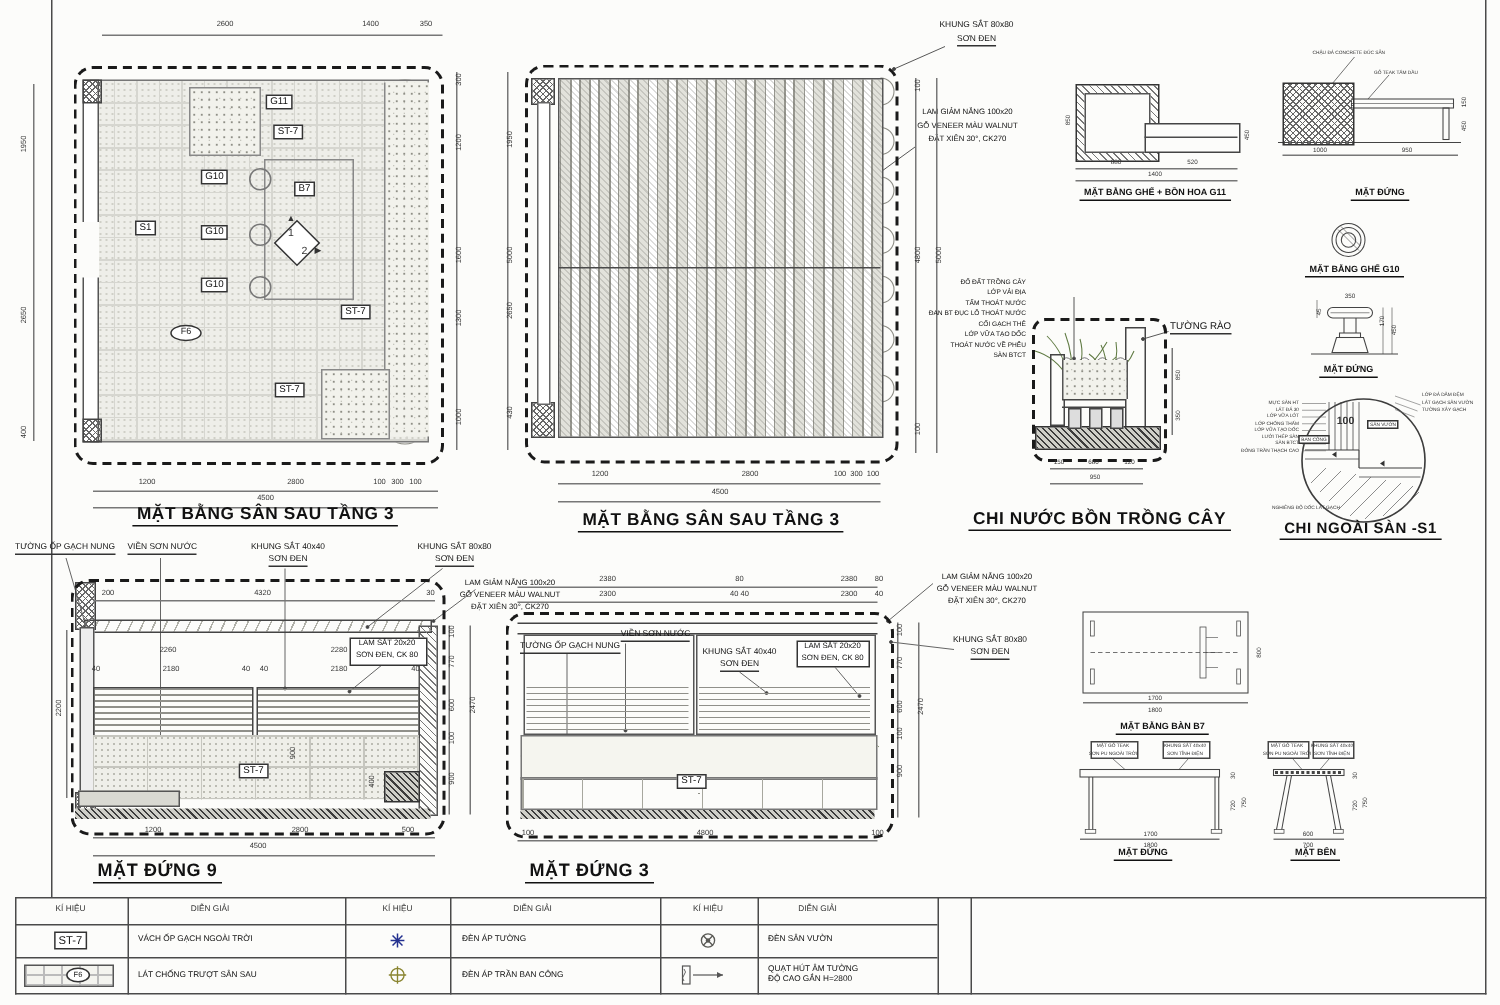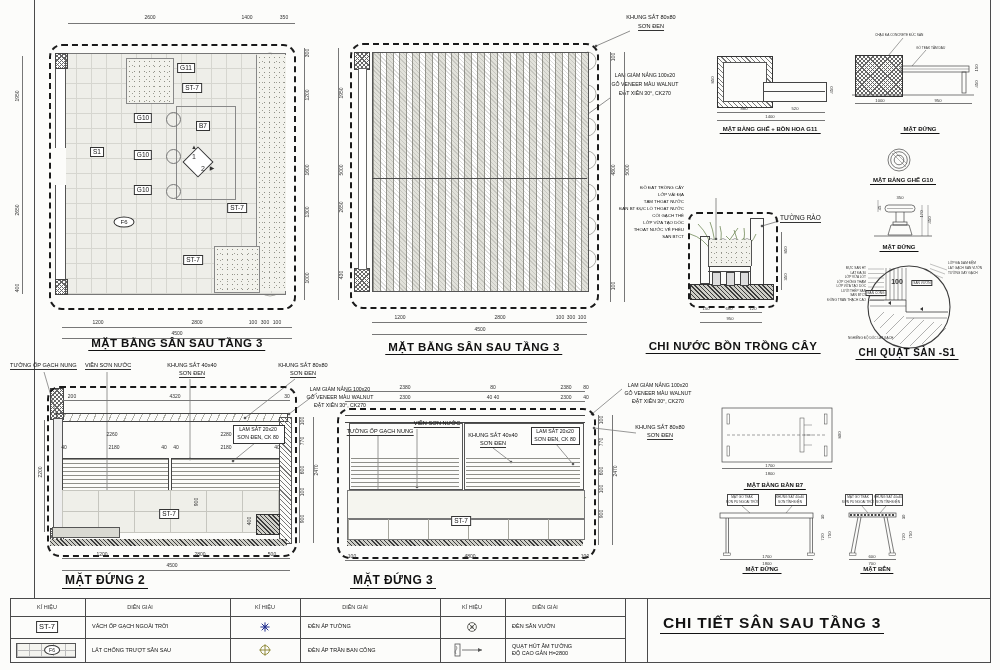--- a/index.html
+++ b/index.html
@@ -424,21 +424,21 @@
 <div class="tiny rr" style="left:866px;top:275px">LỚP VỮA LÓT</div>
 <div class="tiny rr" style="left:866px;top:279.5px">LỚP CHỐNG THẤM</div>
 <div class="tiny rr" style="left:866px;top:284px">LỚP VỮA TẠO DỐC</div>
 <div class="tiny rr" style="left:866px;top:288.5px">LƯỚI THÉP SÀN</div>
 <div class="tiny rr" style="left:866px;top:293px">SÀN BTCT</div>
 <div class="tiny rr" style="left:866px;top:297.5px">ĐÓNG TRẦN THẠCH CAO</div>
 <div class="tiny" style="left:948px;top:261px">LỚP ĐÁ DĂM ĐỆM</div>
 <div class="tiny" style="left:948px;top:266px">LÁT GẠCH SÂN VƯỜN</div>
 <div class="tiny" style="left:948px;top:271px">TƯỜNG XÂY GẠCH</div>
 <div class="tiny" style="left:848px;top:336px">NGHIÊNG ĐỘ DỐC LÁT GẠCH</div>
-<div class="title md" style="left:907px;top:347px">CHI QUẠT SÀN -S1</div>
+<div class="title md" style="left:907px;top:347px">CHI NGOÀI SÀN -S1</div>
 
 <div class="ab" style="left:56px;top:413px;width:230px;height:7px;border:.9px solid #444;background:repeating-linear-gradient(115deg,#b0b0a8 0 1px,transparent 1px 7px)"></div>
 <div class="ab hatchx" style="left:50px;top:388px;width:12px;height:30px;border:.8px solid #444"></div>
 <div class="ab" style="left:53px;top:418px;width:8px;height:112px;border:.8px solid #555;background:#eee"></div>
 <div class="ab hatchx" style="left:50px;top:528px;width:12px;height:13px;border:.8px solid #444"></div>
 <div class="ab hatch" style="left:279px;top:417px;width:11px;height:125px;border:.8px solid #555"></div>
 <div class="ab hl" style="left:62px;top:458px;width:105px;height:32px;border:.9px solid #444"></div>
 <div class="ab hl" style="left:171px;top:458px;width:107px;height:32px;border:.9px solid #444"></div>
 <div class="ab brick" style="left:62px;top:490px;width:217px;height:43px"></div>
 <div class="ab hatchd" style="left:256px;top:514px;width:22px;height:19px;border:.9px solid #333"></div>
@@ -481,21 +481,21 @@
 <span class="dimv" style="left:302px;top:470px">600</span>
 <span class="dimv" style="left:302px;top:492px">100</span>
 <span class="dimv" style="left:302px;top:519px">900</span>
 <span class="dimv" style="left:316px;top:470px">2470</span>
 <div class="dl" style="left:62px;top:558px;width:228px"></div>
 <span class="dim" style="left:102px;top:554px">1200</span>
 <span class="dim" style="left:200px;top:554px">2800</span>
 <span class="dim" style="left:272px;top:554px">500</span>
 <div class="dl" style="left:62px;top:570px;width:228px"></div>
 <span class="dim" style="left:172px;top:565px">4500</span>
-<div class="title left" style="left:62px;top:573px;font-size:12px">MẶT ĐỨNG 2</div>
+<div class="title left" style="left:62px;top:573px;font-size:12px">MẶT ĐỨNG 9</div>
 
 <div class="ab" style="left:345px;top:415px;width:240px;height:6px;border-top:1px solid #444;border-bottom:1px solid #444"></div>
 <div class="ab" style="left:349px;top:423px;width:112px;height:65px;border:.9px solid #555"></div>
 <div class="ab" style="left:464px;top:423px;width:118px;height:65px;border:.9px solid #555"></div>
 <div class="ab hl" style="left:351px;top:458px;width:108px;height:29px"></div>
 <div class="ab hl" style="left:466px;top:458px;width:114px;height:29px"></div>
 <div class="ab" style="left:347px;top:490px;width:236px;height:28px;background:#f5f5ef;border:.7px solid #777"></div>
 <div class="ab speck joints" style="left:347px;top:518px;width:236px;height:20px;border:.7px solid #777;background-image:repeating-linear-gradient(90deg,#a7a79e 0 1px,transparent 1px 40px),radial-gradient(#8f8f86 .6px,transparent .7px)"></div>
 <div class="ab hatchd" style="left:347px;top:540px;width:236px;height:6px"></div>
 <div class="dash" style="left:337px;top:408px;width:255px;height:147px"></div>
@@ -612,15 +612,14 @@
       <g stroke="#555" fill="none" stroke-width=".8">
         <rect x="3" y="2" width="5" height="12"></rect>
         <path d="M4 4 q2 2 0 4 q-2 2 0 4" stroke-width=".6"></path>
         <line x1="10" y1="8" x2="30" y2="8"></line>
         <path d="M30 8 l-4 -2 v4 z" fill="#555" stroke="none"></path>
       </g>
     </svg>
 <span class="note" style="left:512px;top:643px;font-size:5.5px">QUẠT HÚT ÂM TƯỜNG</span>
 <span class="note" style="left:512px;top:650px;font-size:5.5px">ĐỘ CAO GẮN H=2800</span>
 
-<div class="title left" style="left:660px;top:614px;font-size:15.5px;letter-spacing:.8px;border-bottom-width:1.4px">CHI TIẾT SÂN SAU TẦNG 3</div>
 
 </div>
 
 </body></html>

